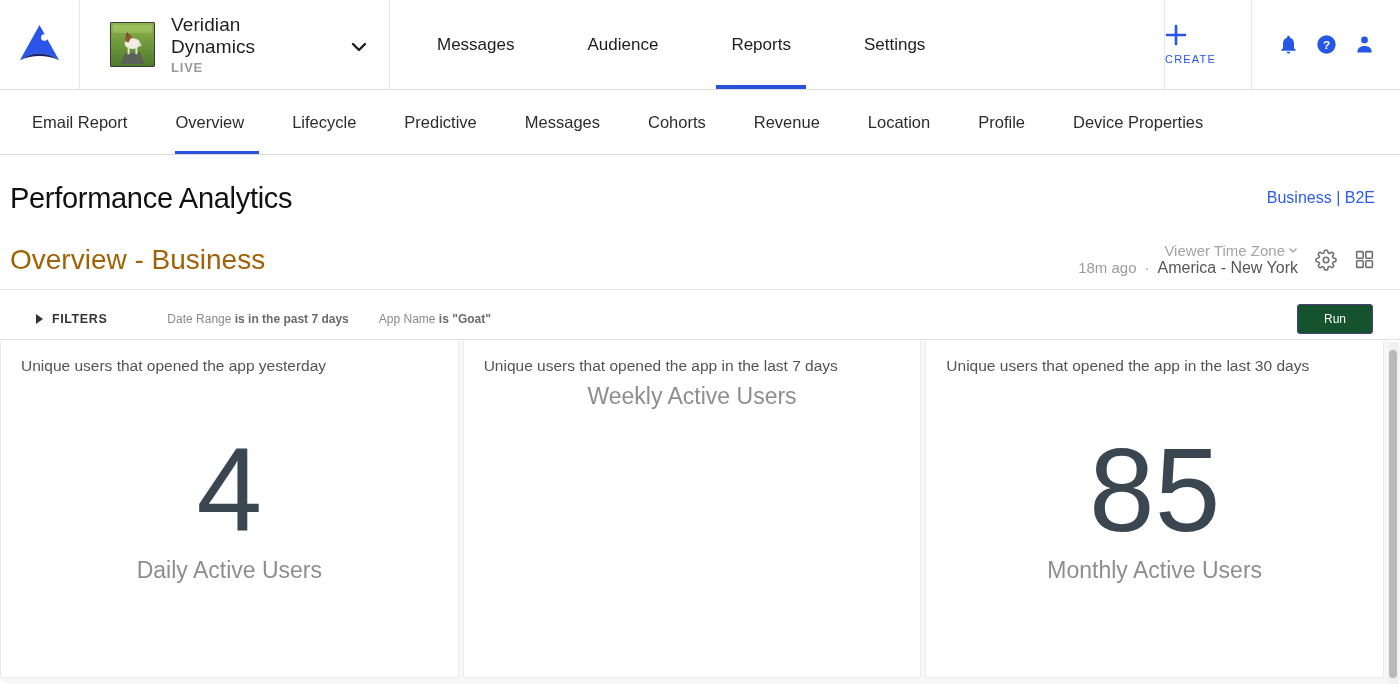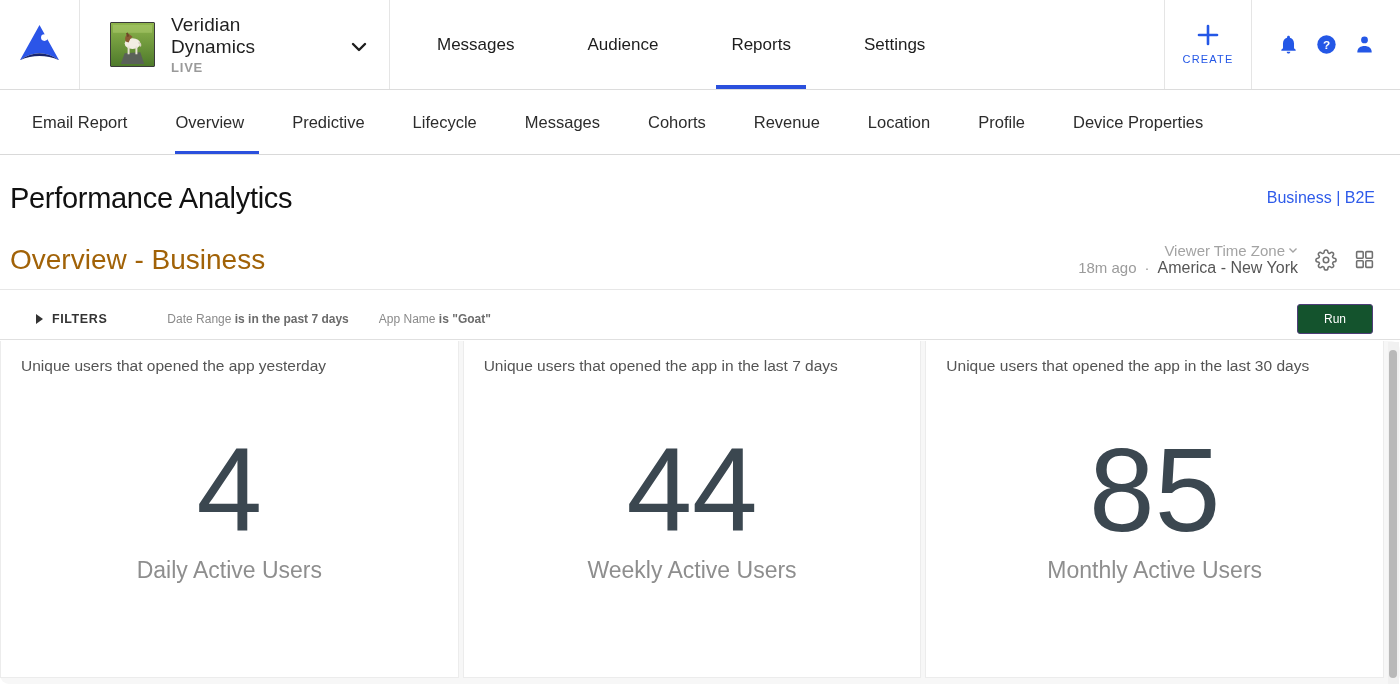--- a/index.html
+++ b/index.html
@@ -19,21 +19,21 @@
   .account-chevron { position:absolute; right:22px; top:38px; }
 
   .main-nav { display:flex; align-items:stretch; padding-left:47px; gap:73px; flex:1; }
   .main-nav .tab { display:flex; align-items:center; font-size:17px; color:#1d1d1d; font-weight:500;
                    position:relative; cursor:pointer; }
   .main-nav .tab .active-bar { display:none; }
   .main-nav .tab.active .active-bar { display:block; position:absolute; left:-15px; right:-15px;
                    bottom:0; height:4px; background:#2b50dd; }
 
   .create-cell { width:88px; border-left:1px solid #e5e5e5; border-right:1px solid #e5e5e5;
-                 display:flex; flex-direction:column; align-items:center; justify-content:center;
+                 display:flex; flex-direction:column; align-items:flex-start; justify-content:center;
                  gap:3px; cursor:pointer; }
   .create-label { font-size:11px; letter-spacing:1.2px; color:#2457e6; font-weight:500; }
   .util-cell { flex:0 0 148px; display:flex; align-items:center; justify-content:center; gap:17px; }
   .icon-btn { display:flex; align-items:center; justify-content:center; cursor:pointer; }
 
   
   .subnav { position:absolute; top:91px; left:0; width:1400px; height:64px; background:#fff;
             border-bottom:1px solid #d9d9d9; display:flex; align-items:stretch; padding-left:32px; gap:48px; }
   .subnav .stab { display:flex; align-items:center; font-size:16.5px; color:#2c2c2c; position:relative; cursor:pointer; }
   .subnav .stab .active-bar { display:none; }
@@ -188,24 +188,24 @@
 
   <div class="subnav">
     <div class="stab">
         <span>Email Report</span>
       </div>
     <div class="stab active">
         <span>Overview</span>
         <span class="active-bar"></span>
       </div>
     <div class="stab">
+        <span>Lifecycle</span>
+      </div>
+    <div class="stab">
         <span>Predictive</span>
-      </div>
-    <div class="stab">
-        <span>Lifecycle</span>
       </div>
     <div class="stab">
         <span>Messages</span>
       </div>
     <div class="stab">
         <span>Cohorts</span>
       </div>
     <div class="stab">
         <span>Revenue</span>
       </div>
@@ -280,21 +280,20 @@
     <div class="cards">
 
       <div class="card">
         <div class="card-caption">Unique users that opened the app yesterday</div>
         <div class="metric-num">4</div>
         <div class="metric-label">Daily Active Users</div>
       </div>
 
       <div class="card">
         <div class="card-caption">Unique users that opened the app in the last 7 days</div>
-        <div class="metric-num">44</div>
         <div class="metric-label">Weekly Active Users</div>
       </div>
 
       <div class="card">
         <div class="card-caption">Unique users that opened the app in the last 30 days</div>
         <div class="metric-num">85</div>
         <div class="metric-label">Monthly Active Users</div>
       </div>
 
     </div>

